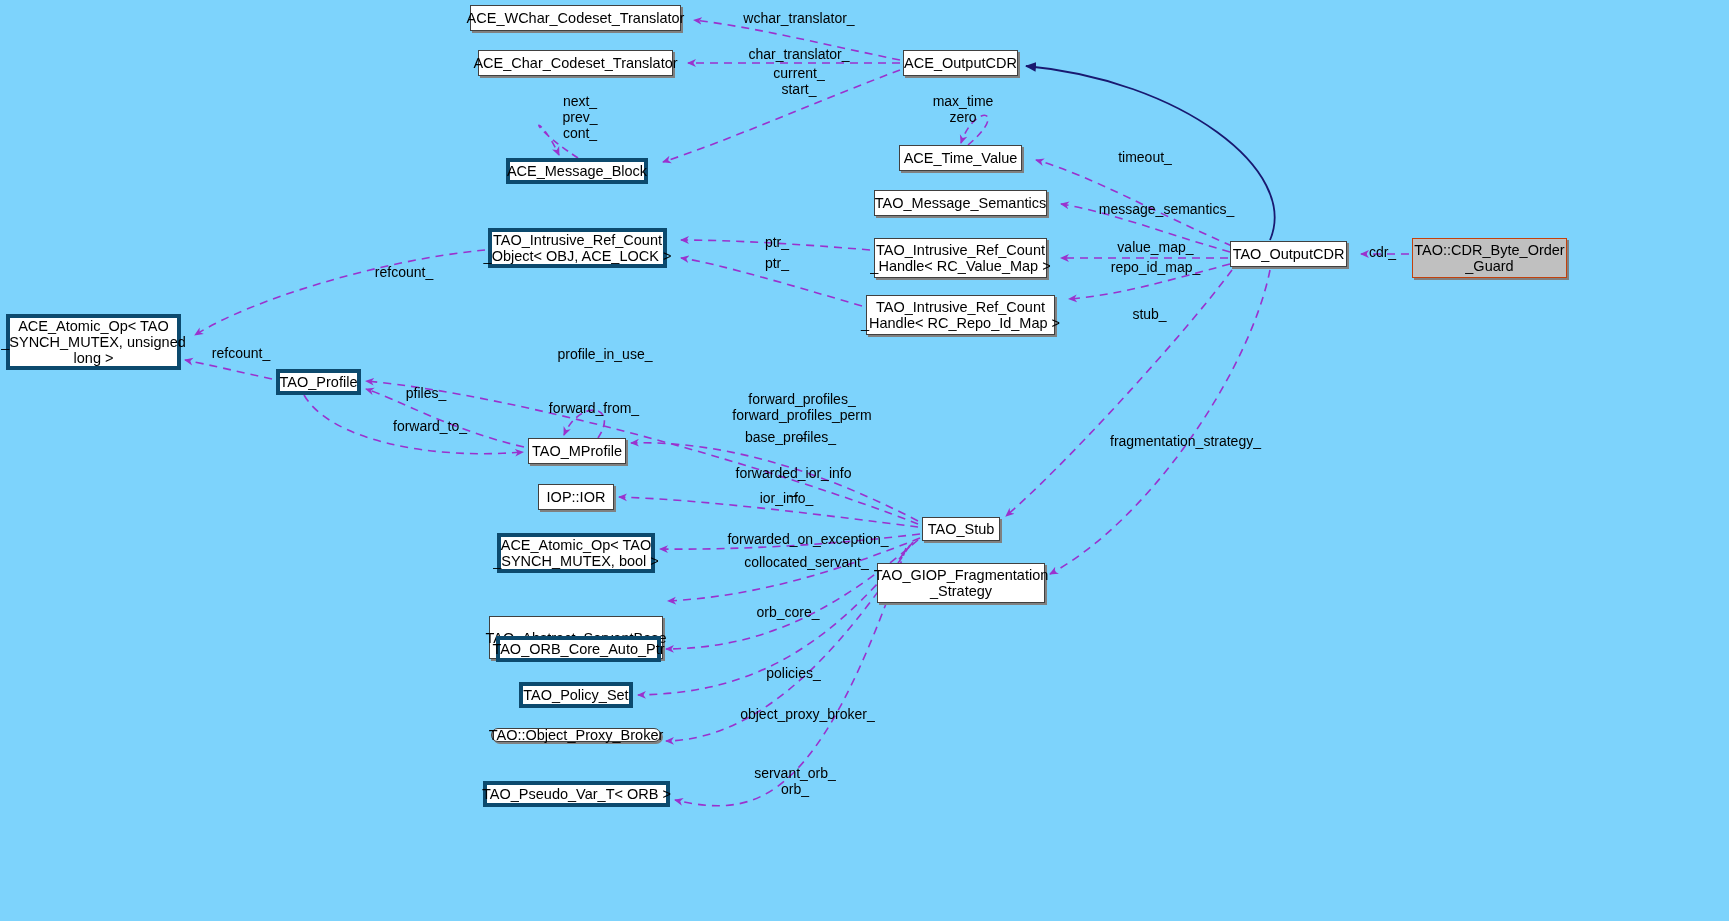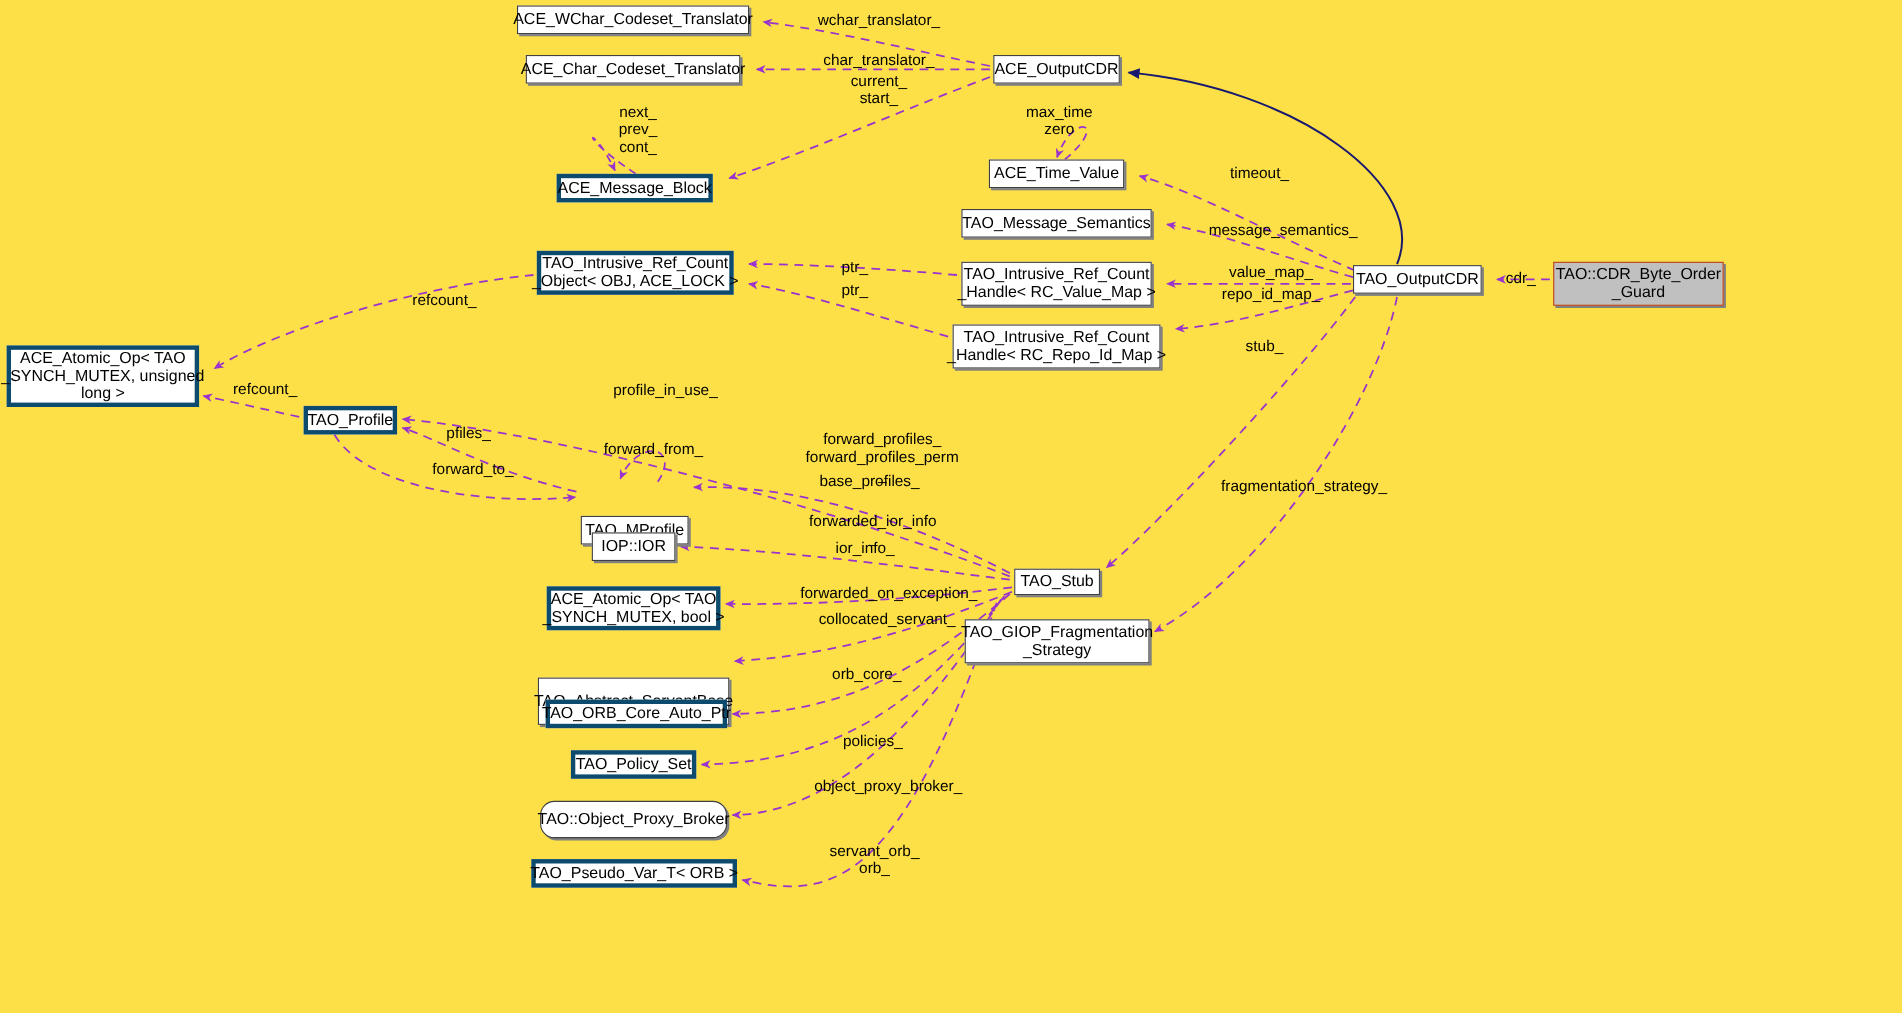--- a/index.html
+++ b/index.html
@@ -1,17 +1,17 @@
 <!DOCTYPE html>
 <html><head>
 <meta charset="utf-8">
 <style>
   html,body{margin:0;padding:0;background:#ffffff;}
   body{font-family:"Liberation Sans","DejaVu Sans",sans-serif;}
-  #stage{position:relative;width:1729px;height:921px;background:#fde047;overflow:hidden;}
+  #stage{position:relative;width:1729px;height:921px;background:#7dd3fc;overflow:hidden;}
   svg#edges{position:absolute;left:0;top:0;width:1729px;height:921px;pointer-events:none;}
   .node{
     position:absolute;
     box-sizing:border-box;
     display:flex;align-items:center;justify-content:center;
     text-align:center;
     font-size:14.5px;
     line-height:16px;
     color:#000000;
     background:#ffffff;
@@ -124,31 +124,31 @@
 _Handle&lt; RC_Value_Map &gt;</div>
       <div class="node" style="left: 866px; top: 295px; width: 189px; height: 40px;">TAO_Intrusive_Ref_Count
 _Handle&lt; RC_Repo_Id_Map &gt;</div>
       <div class="node" style="left: 1230px; top: 241px; width: 117px; height: 26px;">TAO_OutputCDR</div>
       <div class="node focus" style="left: 1412px; top: 238px; width: 155px; height: 40px;">TAO::CDR_Byte_Order
 _Guard</div>
       <div class="node red" style="left: 6px; top: 314px; width: 175px; height: 56px;">ACE_Atomic_Op&lt; TAO
 _SYNCH_MUTEX, unsigned
 long &gt;</div>
       <div class="node red" style="left: 276px; top: 369px; width: 85px; height: 26px;">TAO_Profile</div>
-      <div class="node" style="left: 528px; top: 438px; width: 98px; height: 26px; margin-top: 31px;">TAO_MProfile</div>
+      <div class="node" style="left: 528px; top: 438px; width: 98px; height: 26px;">TAO_MProfile</div>
       <div class="node" style="left: 538px; top: 484px; width: 76px; height: 26px;">IOP::IOR</div>
       <div class="node red" style="left: 497px; top: 533px; width: 158px; height: 40px;">ACE_Atomic_Op&lt; TAO
 _SYNCH_MUTEX, bool &gt;</div>
       <div class="node" style="left: 922px; top: 517px; width: 78px; height: 24px;">TAO_Stub</div>
       <div class="node" style="left: 877px; top: 563px; width: 168px; height: 40px;">TAO_GIOP_Fragmentation
 _Strategy</div>
       <div class="node" style="left: 489px; top: 616px; width: 174px; height: 43px;">TAO_Abstract_ServantBase</div>
       <div class="node red" style="left: 496px; top: 636px; width: 165px; height: 26px;">TAO_ORB_Core_Auto_Ptr</div>
       <div class="node red" style="left: 519px; top: 682px; width: 114px; height: 26px;">TAO_Policy_Set</div>
-      <div class="node" style="left: 491px; top: 728px; width: 170px; height: 34px; border-radius: 13px;">TAO::Object_Proxy_Broker</div>
+      <div class="node" style="left: 491px; top: 728px; width: 170px; height: 14px; border-radius: 13px;">TAO::Object_Proxy_Broker</div>
       <div class="node red" style="left: 483px; top: 781px; width: 187px; height: 26px;">TAO_Pseudo_Var_T&lt; ORB &gt;</div>
     </div>
   <div id="labels-layer">
       <div class="elabel" style="left: 719px; top: 10px; width: 160px;">wchar_translator_</div>
       <div class="elabel" style="left: 724px; top: 46px; width: 150px;">char_translator_</div>
       <div class="elabel" style="left: 739px; top: 65px; width: 120px;">current_
 start_</div>
       <div class="elabel" style="left: 535px; top: 93px; width: 90px;">next_
 prev_
 cont_</div>

